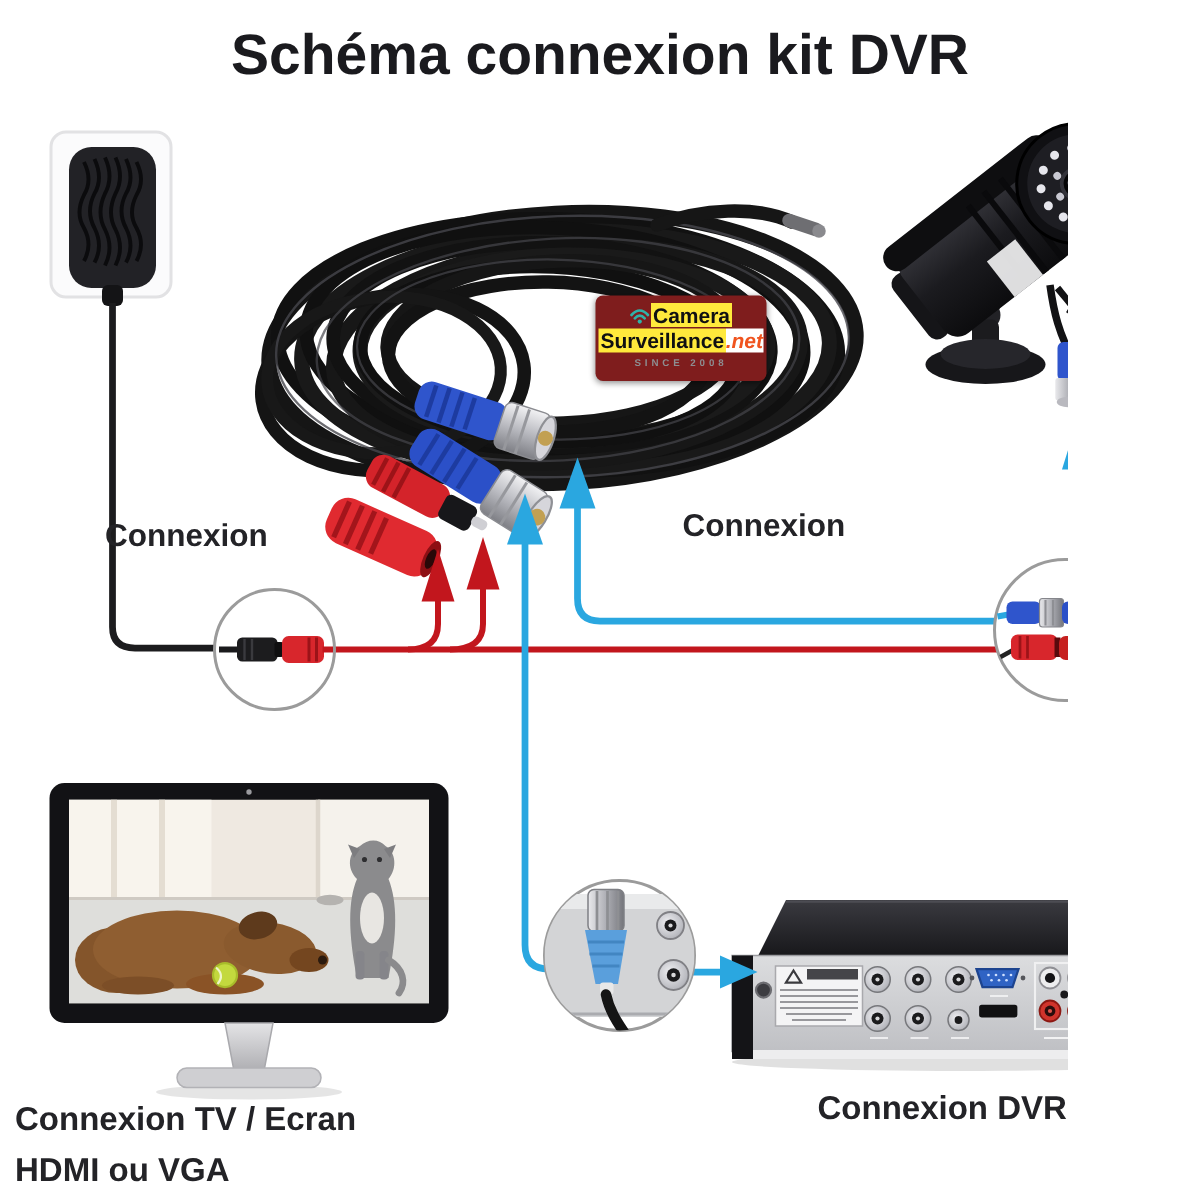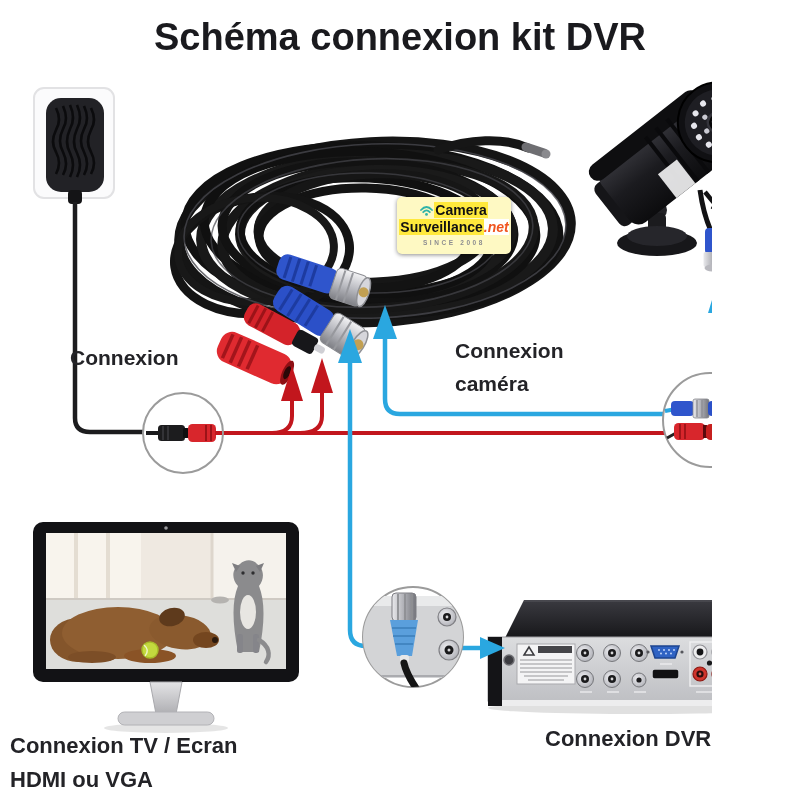--- a/index.html
+++ b/index.html
@@ -6,21 +6,21 @@
   #stage{position:relative;width:712px;height:800px;background:#ffffff;overflow:hidden;
          font-family:"Liberation Sans",sans-serif;}
   #scene{position:absolute;left:0;top:0;}
   .title{position:absolute;top:16px;left:0;width:800px;text-align:center;
          font-size:38px;font-weight:700;color:#1a1a1e;}
   .lbl{position:absolute;text-align:left;font-weight:700;color:#232327;}
   .lbl-power{left:70px;top:341px;width:230px;font-size:21px;line-height:33px;}
   .lbl-camera{left:455px;top:334px;width:225px;font-size:21px;line-height:33px;}
   .lbl-tv{left:10px;top:729px;width:295px;font-size:22px;line-height:34px;}
   .lbl-dvr{left:545px;top:724px;width:225px;font-size:22px;line-height:30px;}
-  .logo{position:absolute;left:397px;top:197px;width:114px;height:57px;background:#fef9c3;
+  .logo{position:absolute;left:397px;top:197px;width:114px;height:57px;background:#7f1d1d;
         border-radius:5px;box-shadow:0 1px 4px rgba(0,0,0,.45);text-align:center;
         padding-top:5px;box-sizing:border-box;}
   .logo-line{font-size:14px;font-weight:800;line-height:16px;color:#101012;white-space:nowrap;}
   .hl{background:#ffe93c;padding:0 1px;}
   .net{color:#f0541f;background:#fff;font-style:italic;}
   .tagline{font-size:6.5px;letter-spacing:2.6px;color:#8d8d90;margin-top:4px;font-weight:700;}
   .wifi{display:inline-block;vertical-align:-1px;margin-right:1px;}
 </style>
 </head>
 <body>
@@ -462,21 +462,20 @@
 </svg>
 
 <div class="title">Schéma connexion kit DVR</div>
 
 <div class="lbl lbl-power">
   <div>Connexion</div>
 </div>
 
 <div class="lbl lbl-camera">
   <div>Connexion</div>
-  <div>caméra</div>
 </div>
 
 <div class="lbl lbl-dvr">Connexion DVR</div>
 
 <div class="lbl lbl-tv">
   <div>Connexion TV / Ecran</div>
   <div>HDMI ou VGA</div>
 </div>
 
 <div class="logo">

